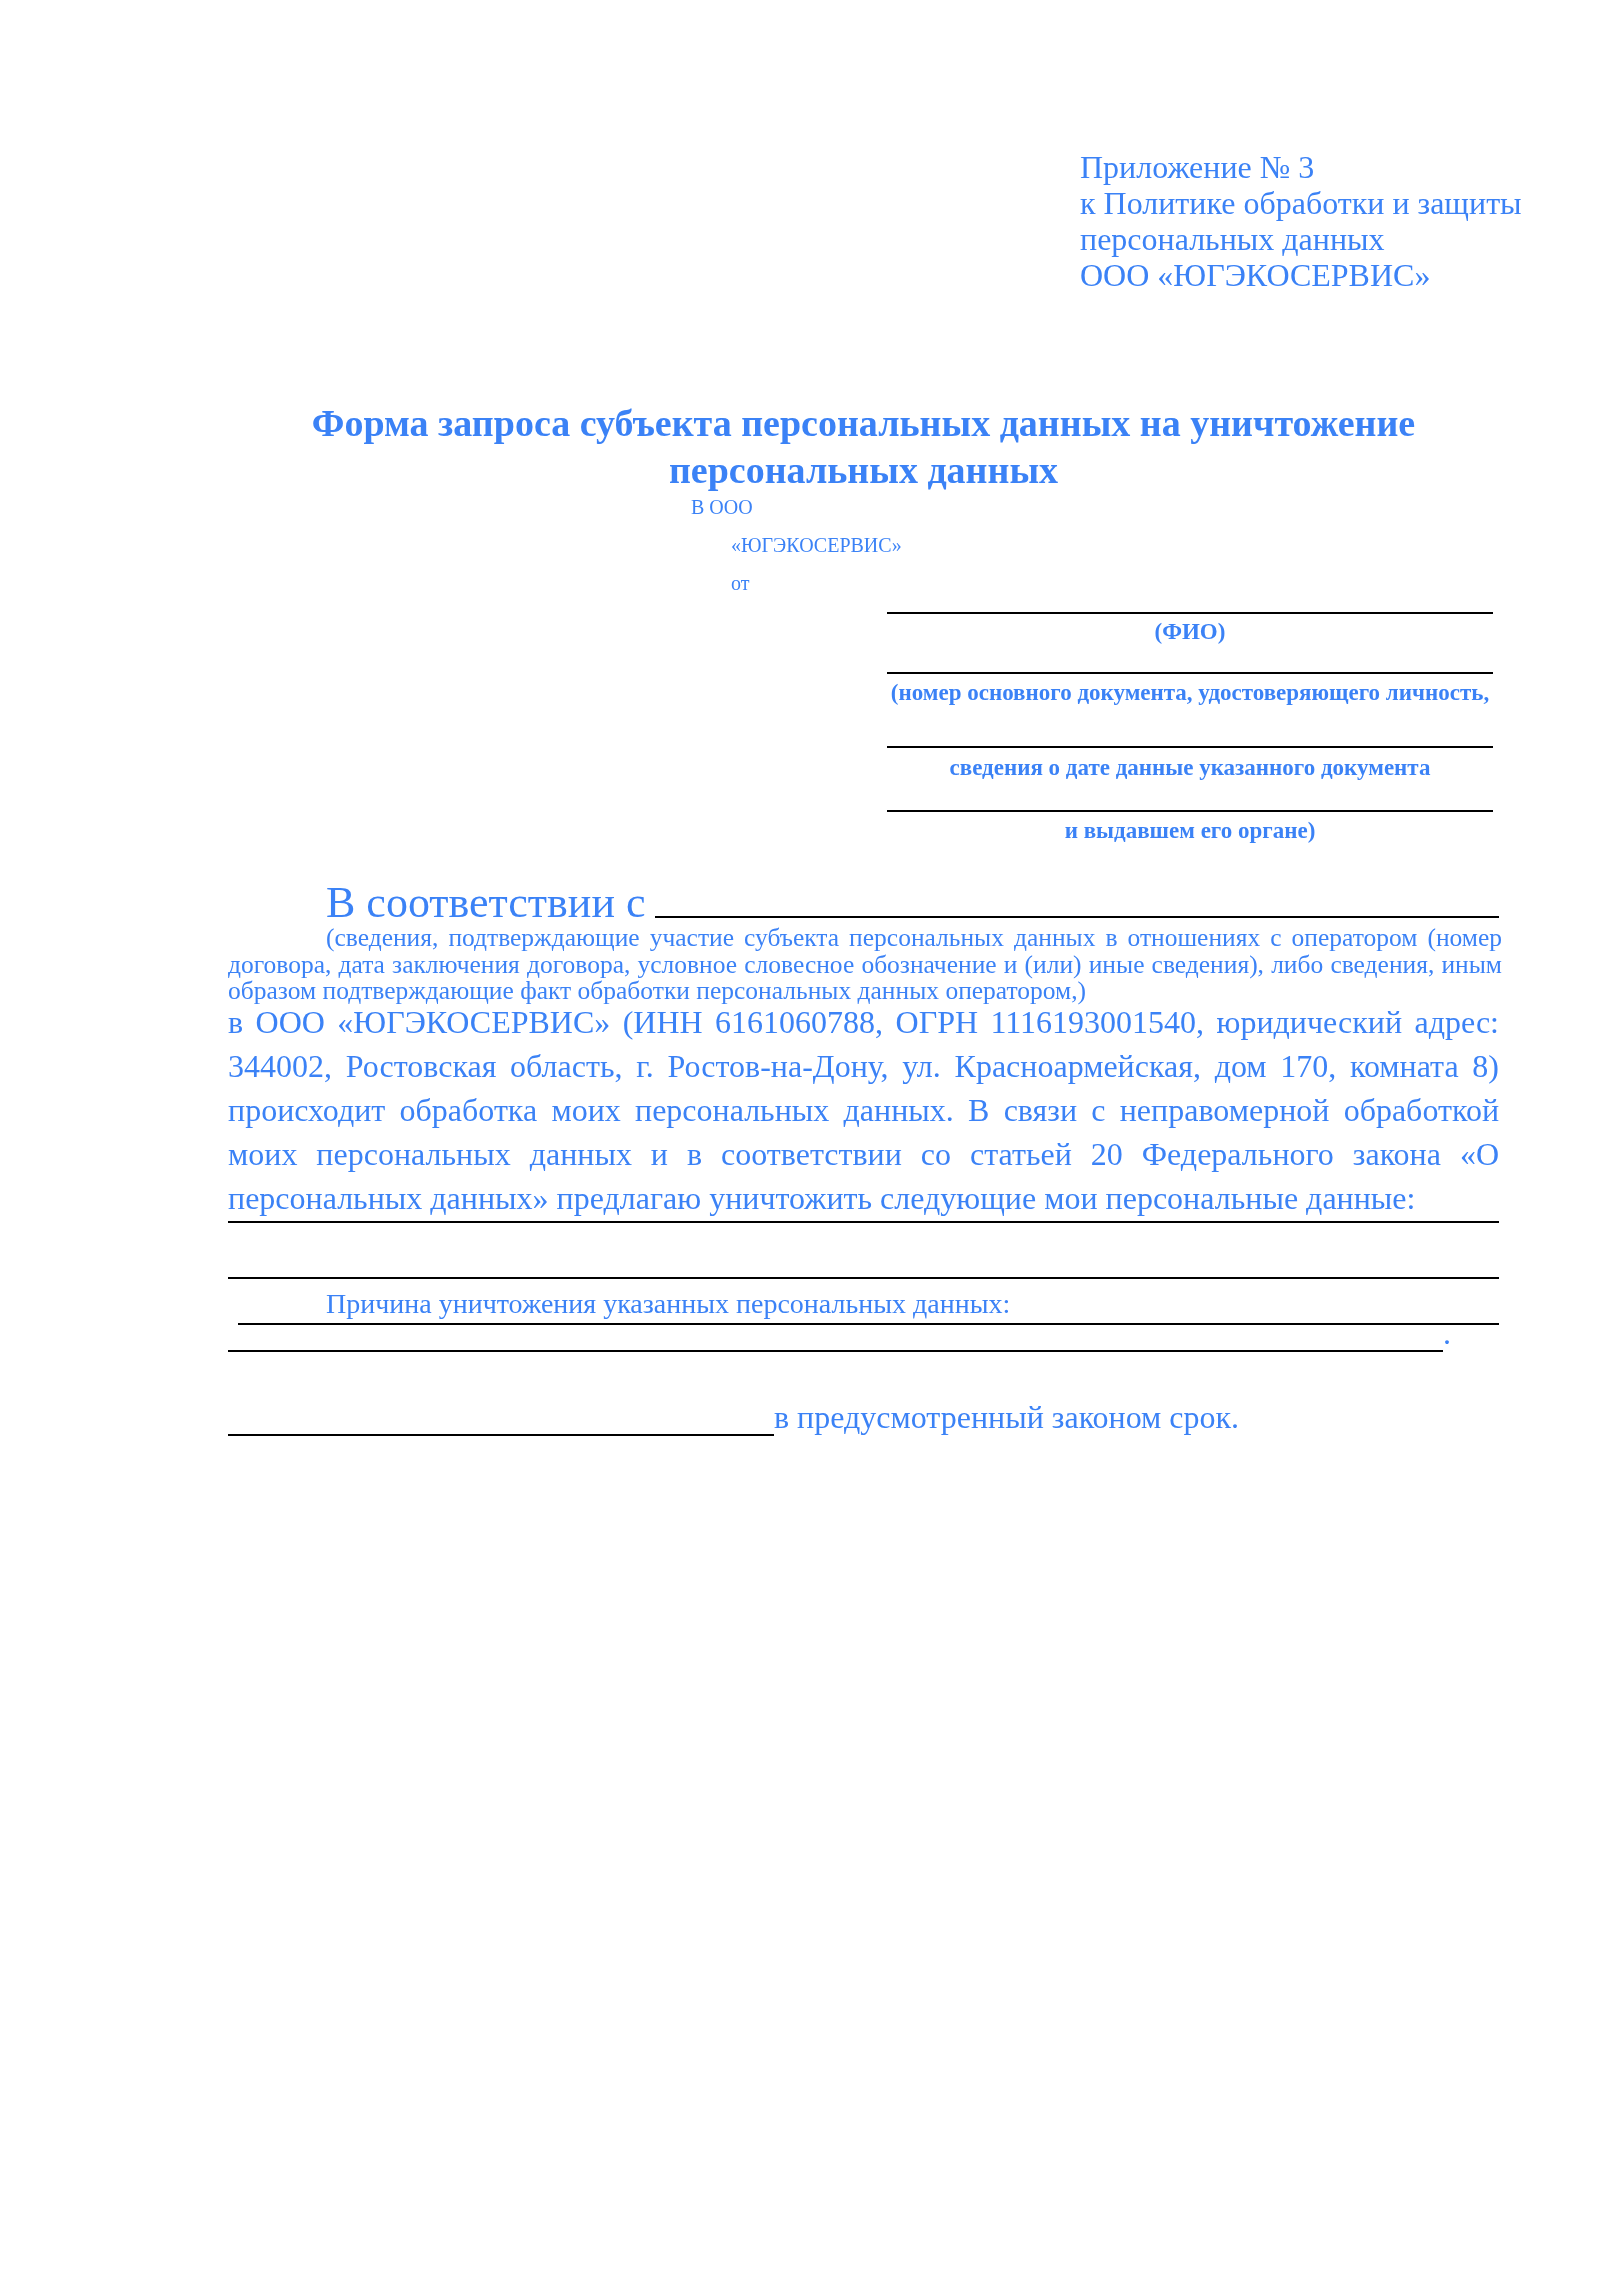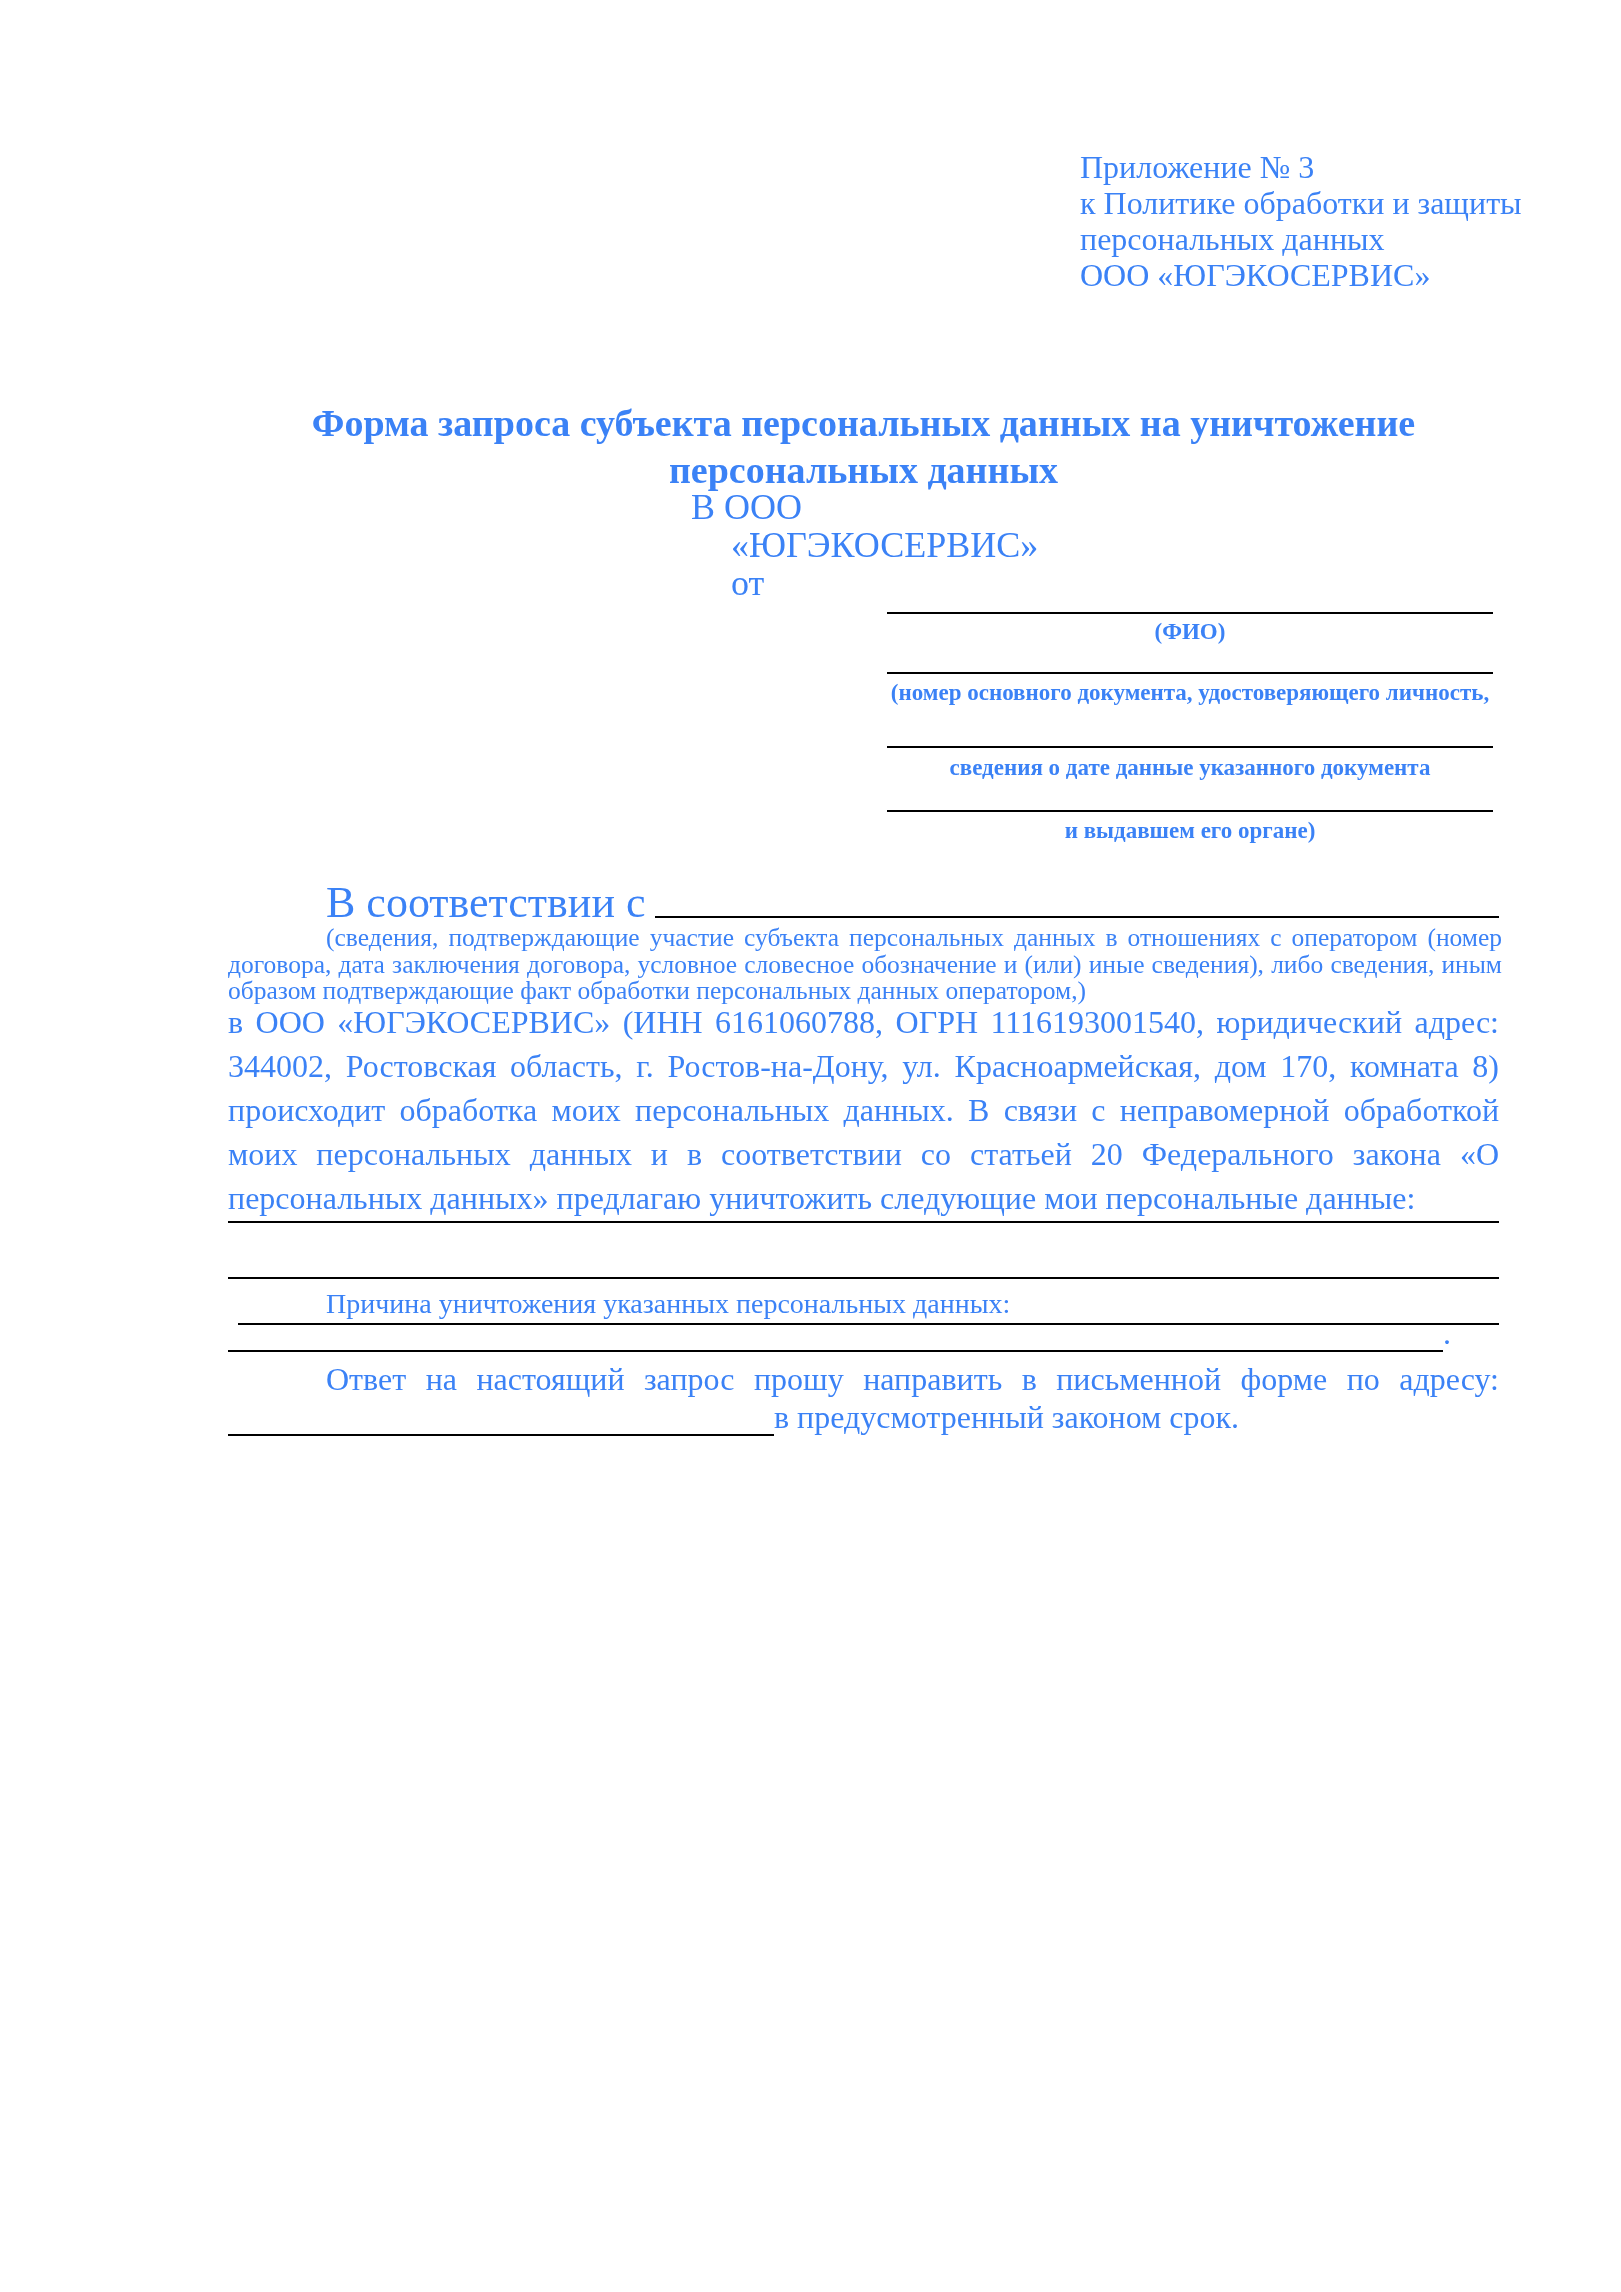--- a/index.html
+++ b/index.html
@@ -21,21 +21,21 @@
 
   
   .doc-title {
     position:absolute; left:228px; top:400px; width:1271px;
     font-size:38px; line-height:47px; font-weight:bold; text-align:center;
   }
 
   
   .addressee {
     position:absolute; left:691px; top:488px;
-    font-size:36px; line-height:38px;
+    font-size:20px; line-height:38px;
   }
   .addressee .indented { margin-left:40px; }
 
   
   .rule {
     position:absolute; left:887px; width:606px; height:0;
     border-top:2.9px solid #000;
   }
   .rule-caption {
     position:absolute; left:887px; width:606px;
@@ -153,21 +153,20 @@
   <div class="reason-row">
     <span class="lead">Причина уничтожения указанных персональных данных:</span>
     <span class="fill-flex"></span>
   </div>
 
   <div class="period-row">
     <span class="line-part"></span>
     <span>.</span>
   </div>
 
-  <div class="reply-line1">Ответ на настоящий запрос прошу направить в письменной форме по адресу:</div>
   <div class="reply-line2">
     <span class="line-part"></span>
     <span>в предусмотренный законом срок.</span>
   </div>
 
 
 </div>
 
 
 </body></html>

